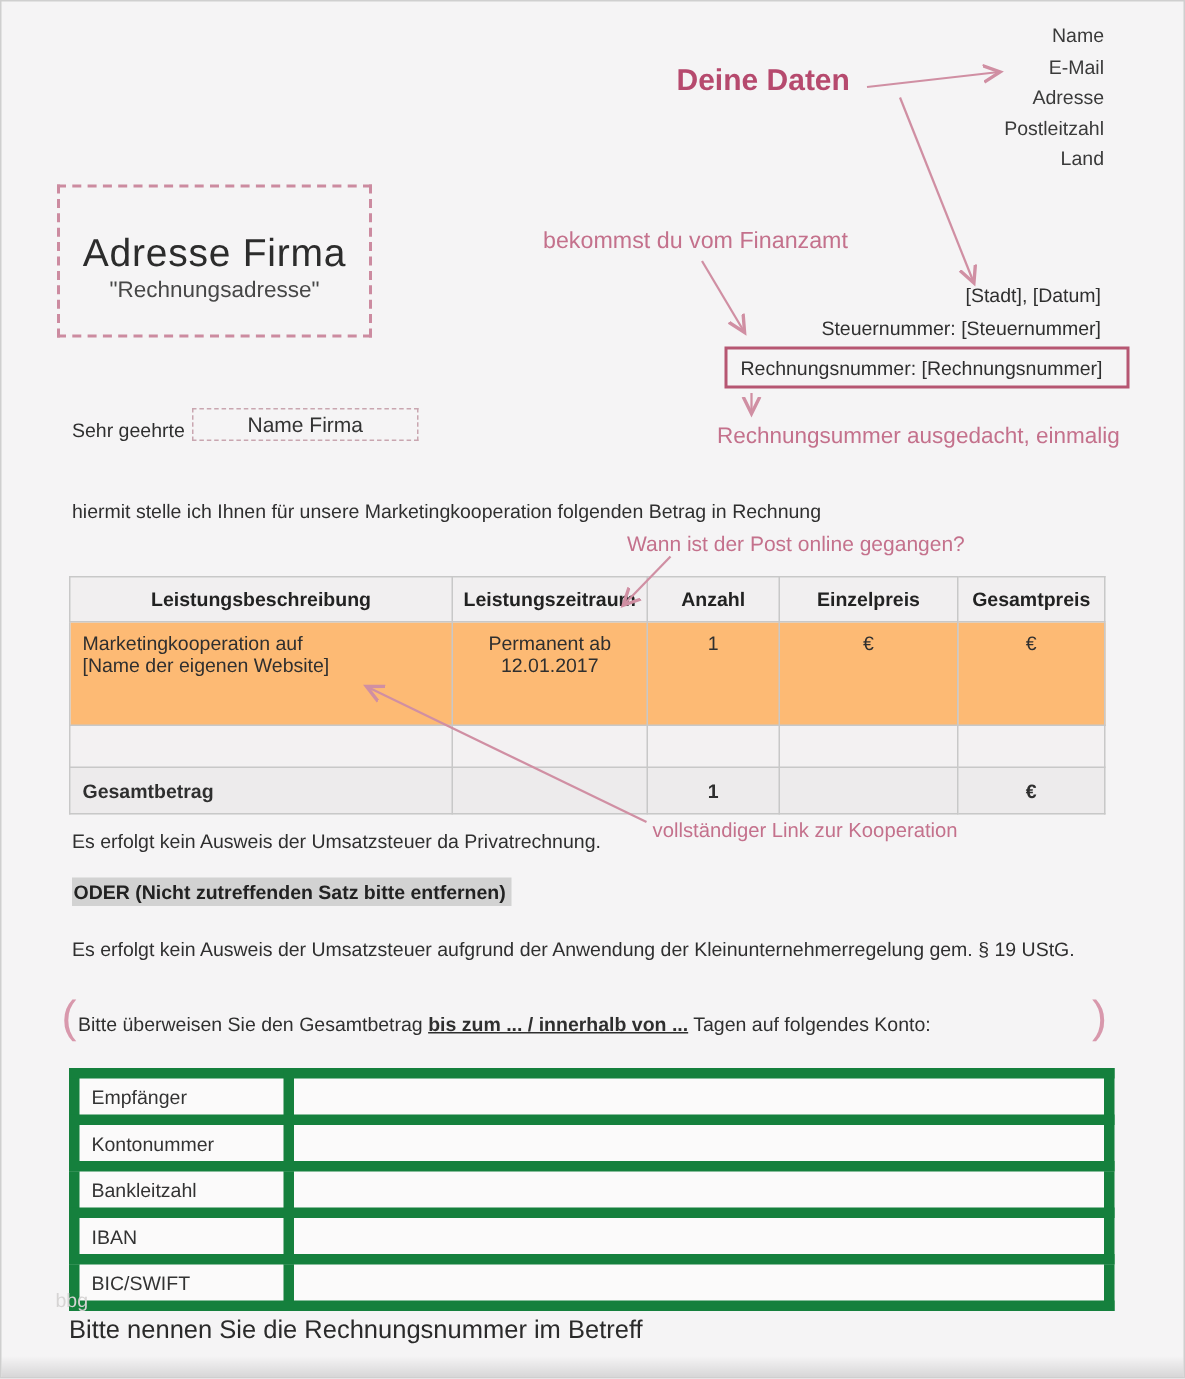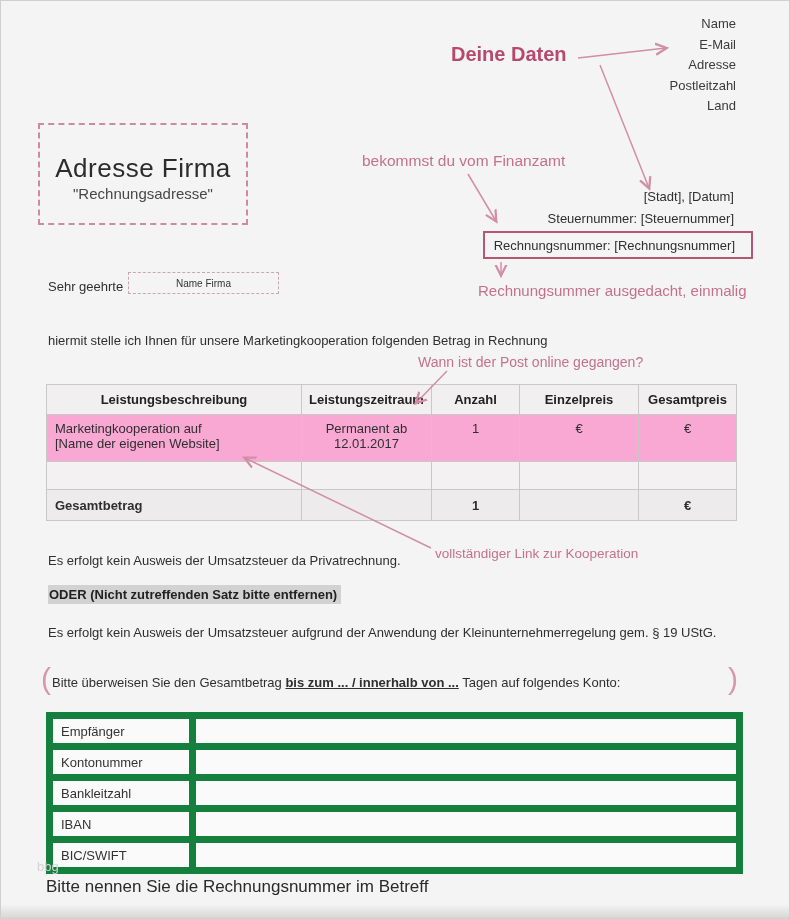--- a/index.html
+++ b/index.html
@@ -31,29 +31,29 @@
 
   .meta-city { position:absolute; right:55px; top:188px; font-size:13px; }
   .meta-tax { position:absolute; right:55px; top:210px; font-size:13px; }
   .invoice-number-box { position:absolute; left:482px; top:230px; width:270px; height:28px;
     border:2px solid #b65672; text-align:right; }
   .invoice-number-box span { line-height:25px; padding-right:16px; font-size:13px; display:inline-block; }
 
   .salutation { position:absolute; left:47px; top:278px; font-size:13px; }
   .name-box { position:absolute; left:127px; top:271px; width:151px; height:22px;
     border:1.5px dashed #c9a6b0; text-align:center; }
-  .name-box span { font-size:10px; line-height:20px; color:#333; }
+  .name-box span { font-size:14px; line-height:20px; color:#333; }
 
   .intro { position:absolute; left:47px; top:332px; font-size:13px; color:#2f2f2f; }
 
   table { border-collapse:collapse; table-layout:fixed;border-radius:30px; }
   .service-table { position:absolute; left:45px; top:383px; width:690px; font-size:13px; }
   .service-table th, .service-table td { border:1px solid #c8c8c8; }
   .service-table th { height:30px; background:#f1eff0; font-weight:bold; text-align:center; color:#222; }
-  .service-table .row-main td { height:47px; background:#f9a8d4; vertical-align:top; padding-top:6px; }
+  .service-table .row-main td { height:69px; background:#fdba74; vertical-align:top; padding-top:6px; }
   .service-table .row-empty td { height:28px; background:#f3f1f2; }
   .service-table .row-total td { height:31px; background:#edebec; font-weight:bold; vertical-align:middle; }
   .service-table .cell-left { text-align:left; padding-left:8px; }
   .service-table .cell-center { text-align:center; }
 
   .note-vat { position:absolute; left:47px; top:552px; font-size:13px; }
   .oder-line { position:absolute; left:47px; top:584px; font-size:13px; font-weight:bold;
     background:#d2d2d2; padding:2px 4px 2px 1px; color:#222; }
   .note-small-business { position:absolute; left:47px; top:624px; font-size:13px; }
 

